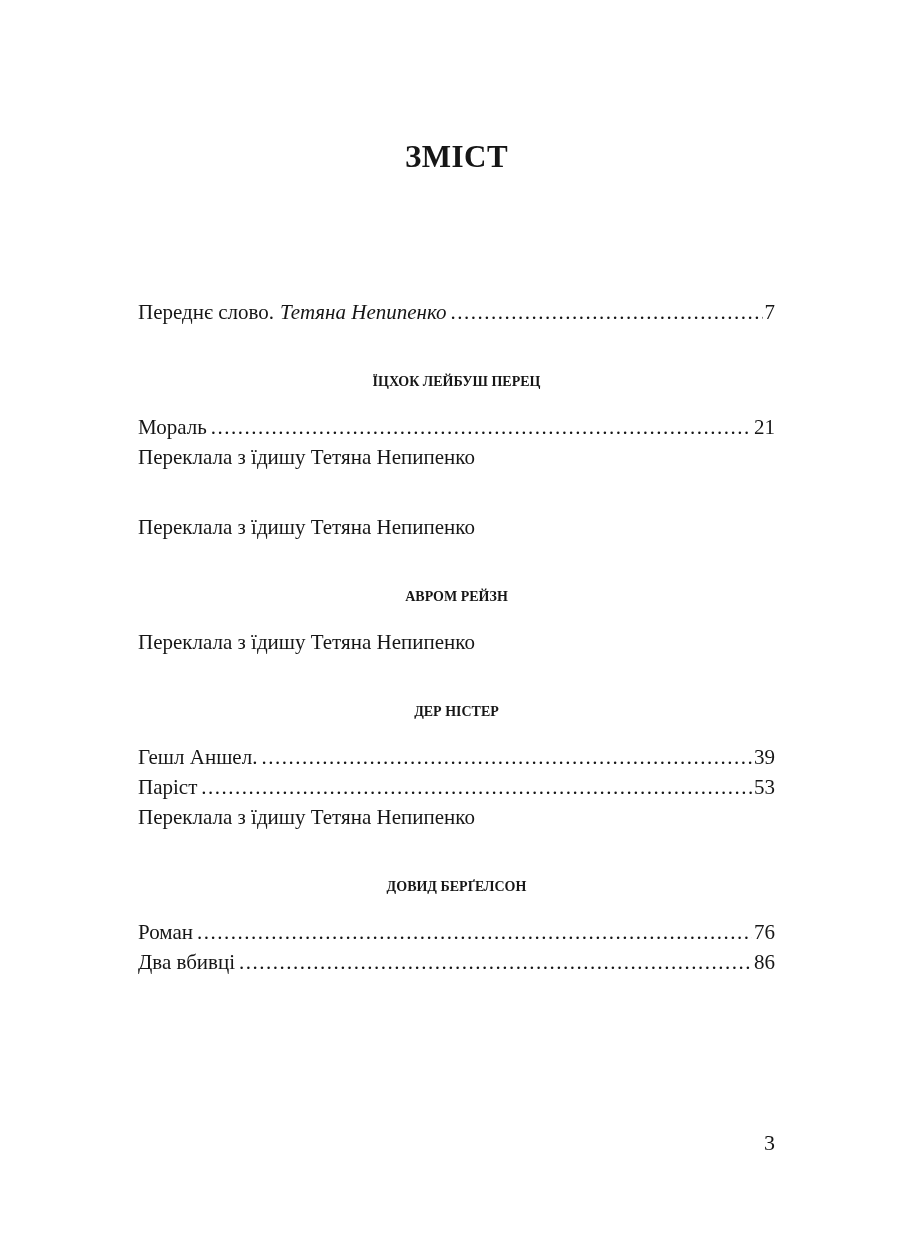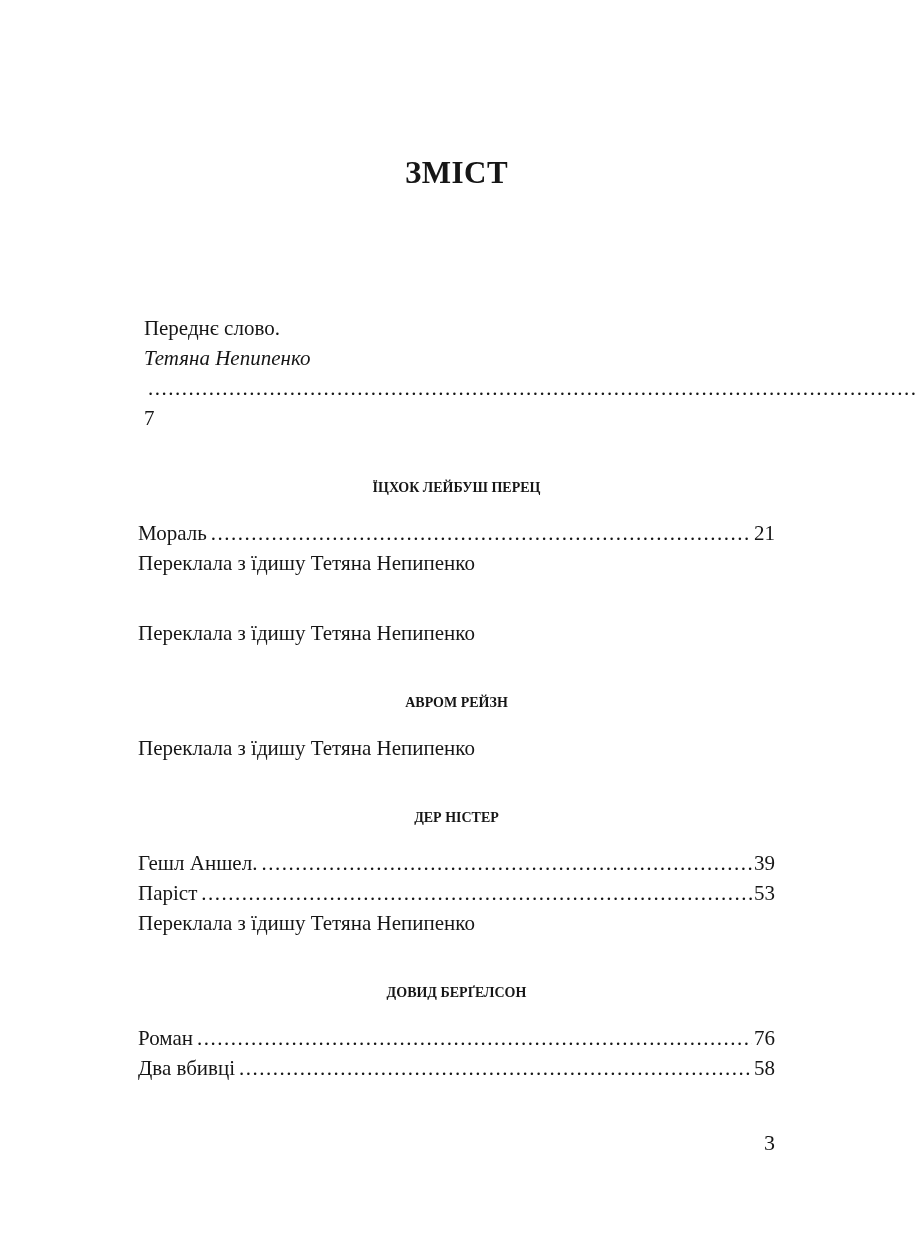--- a/index.html
+++ b/index.html
@@ -11,37 +11,36 @@
     background: #ffffff;
     color: #161616;
     font-family: "Liberation Serif", "DejaVu Serif", serif;
     overflow: hidden;
   }
   .content {
     position: absolute;
     left: 138px;
     top: 0;
     width: 637px;
-    margin-top: 16px;
   }
   .toc-title {
     margin: 141px 0 0 0;
     text-align: center;
     font-size: 31px;
     line-height: 32px;
     font-weight: 700;
     letter-spacing: 0.5px;
   }
   .row {
     display: flex;
     align-items: baseline;
     font-size: 21px;
     line-height: 30px;
   }
-  .preface-row { margin-top: 124px; flex-direction: column; }
+  .preface-row { margin-top: 124px; }
   .entry-title { white-space: nowrap; }
   .entry-title-italic {
     font-style: italic;
     white-space: nowrap;
     margin-left: 0.28em;
   }
   .leader {
     flex: 1 1 auto;
     min-width: 0;
     overflow: hidden;
@@ -125,20 +124,20 @@
     <div class="section">
       <h2 class="section-heading">ДОВИД БЕРҐЕЛСОН</h2>
       <div class="row">
         <span class="entry-title">Роман</span>
         <span class="leader"></span>
         <span class="entry-page">76</span>
       </div>
       <div class="row">
         <span class="entry-title">Два вбивці</span>
         <span class="leader"></span>
-        <span class="entry-page">58</span>
+        <span class="entry-page">86</span>
       </div>
     </div>
 
   </div>
 
   <div class="folio">3</div>
 </div>
 
 </body></html>

